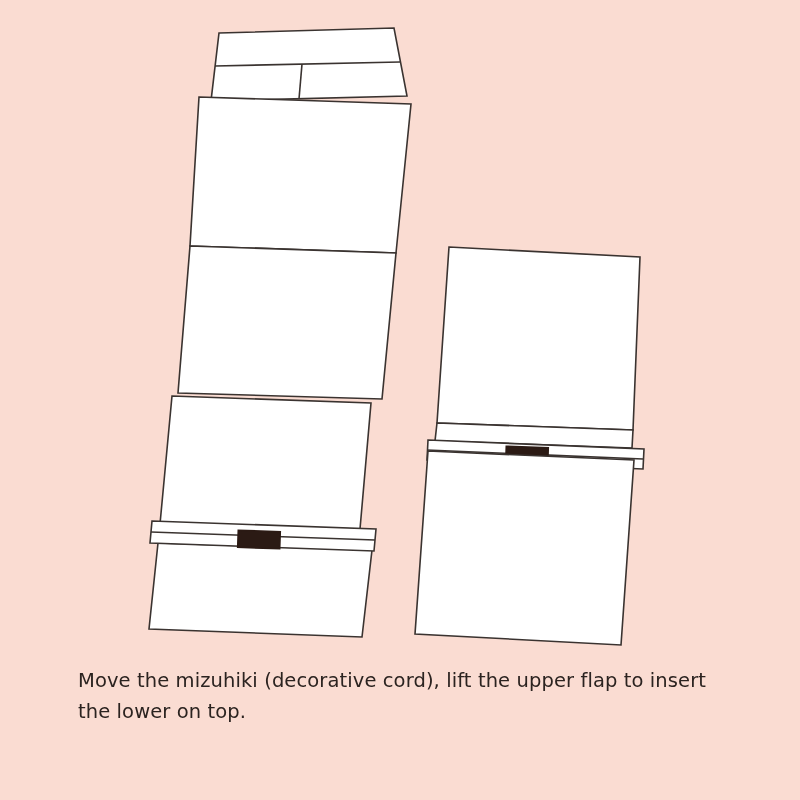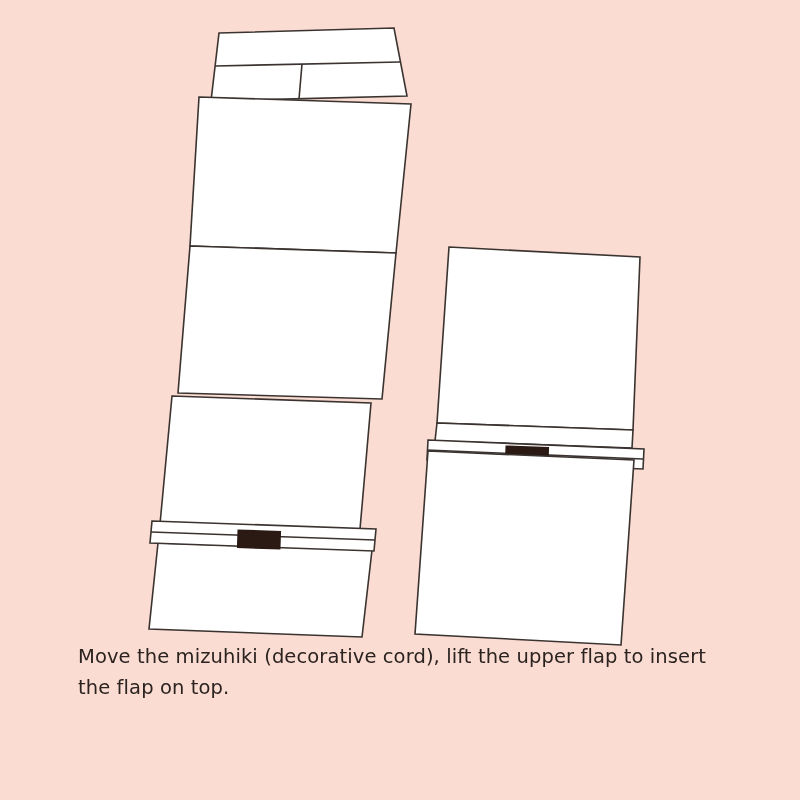--- a/index.html
+++ b/index.html
@@ -22,21 +22,21 @@
   #illustration {
     position: absolute;
     left: 0;
     top: 0;
     width: 800px;
     height: 800px;
   }
   #caption {
     position: absolute;
     left: 78px;
-    top: 641px;
+    top: 665px;
     width: 650px;
     color: #2b2320;
     font-size: 19.5px;
     line-height: 31px;
     letter-spacing: 0.1px;
     font-family: "DejaVu Sans", sans-serif;
     font-weight: 400;
   }
   #caption span {
     display: block;
@@ -102,16 +102,16 @@
         <g>
           <polygon points="428,451 634,460 621,645 415,634"></polygon>
         </g>
       </g>
 
     </g>
   </svg>
 
   <div id="caption">
     <span>Move the mizuhiki (decorative cord), lift the upper flap to insert</span>
-    <span>the flap on top.</span>
+    <span>the lower on top.</span>
   </div>
 
 </div>
 
 </body></html>

